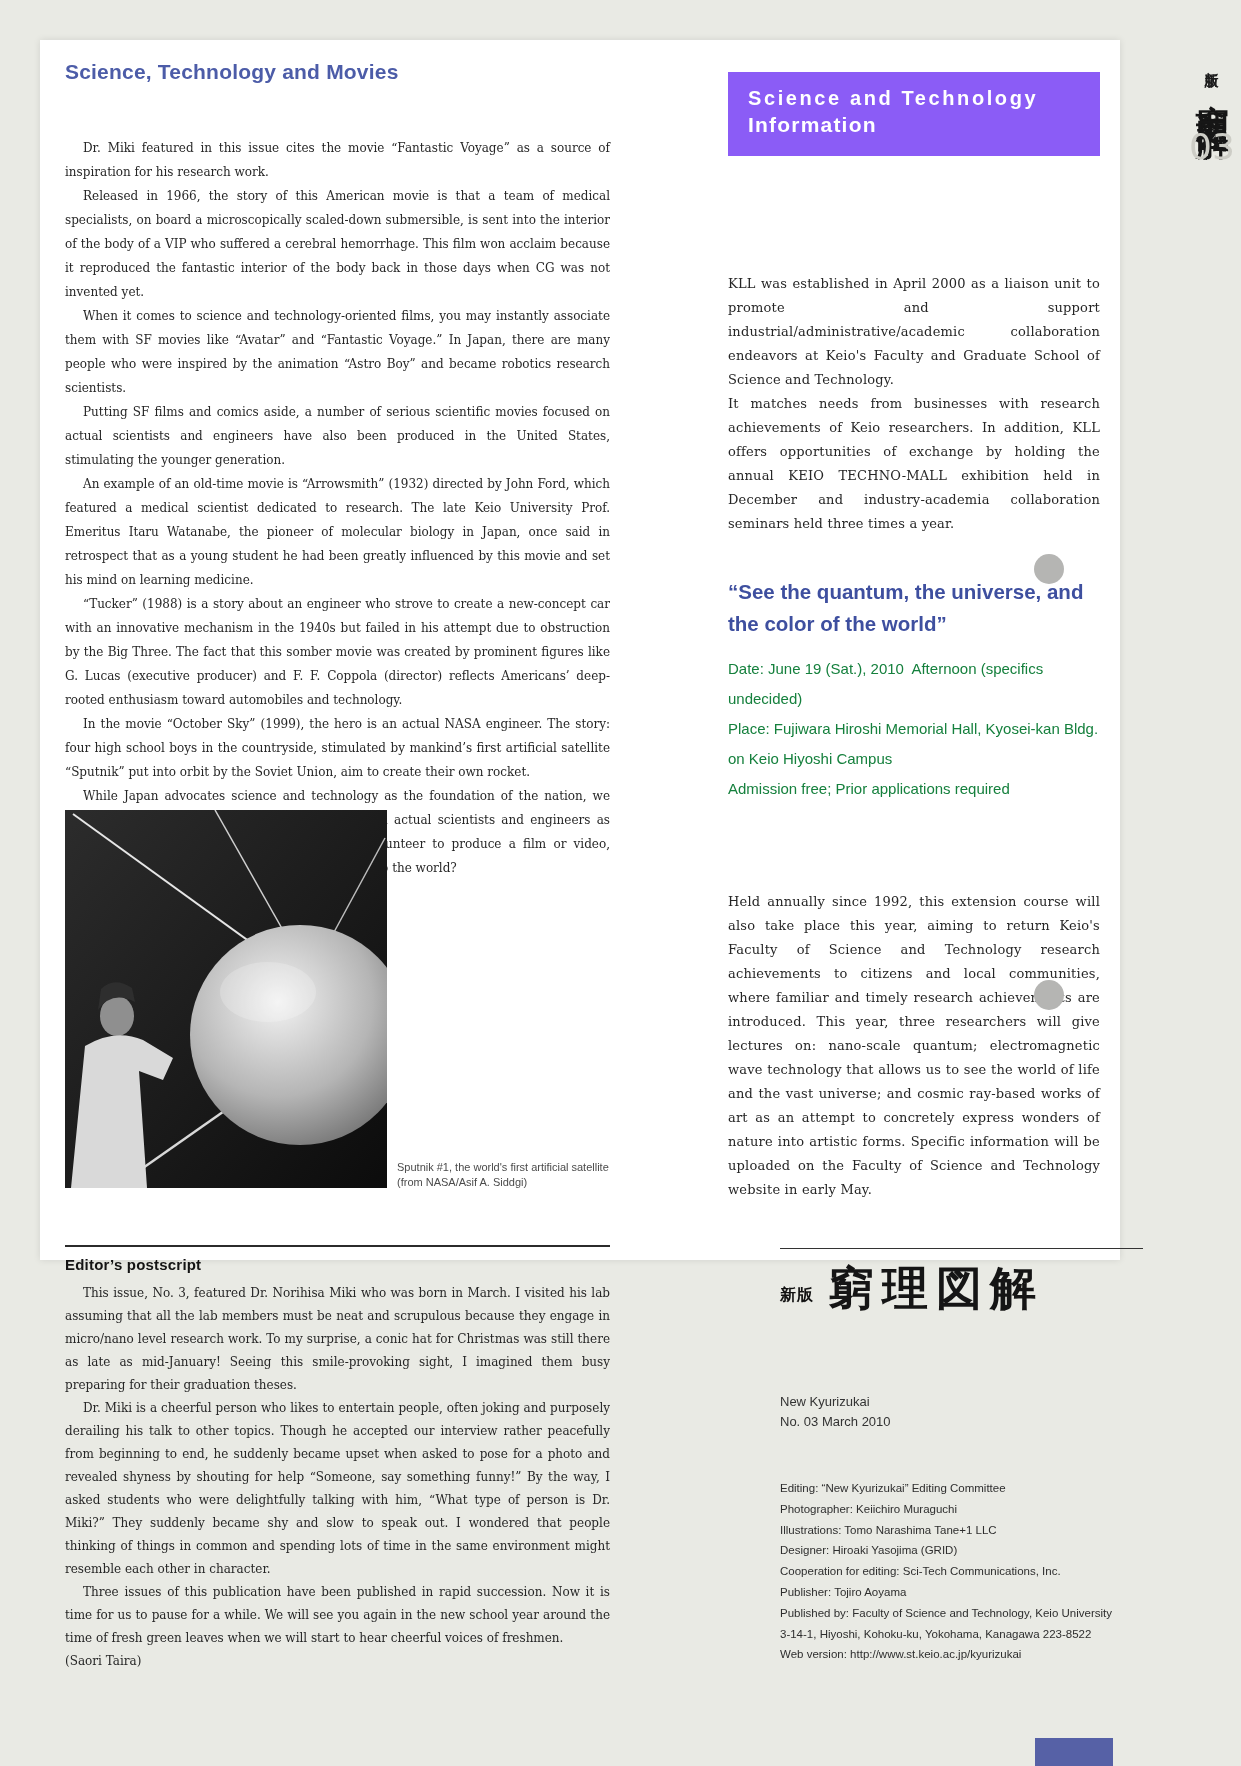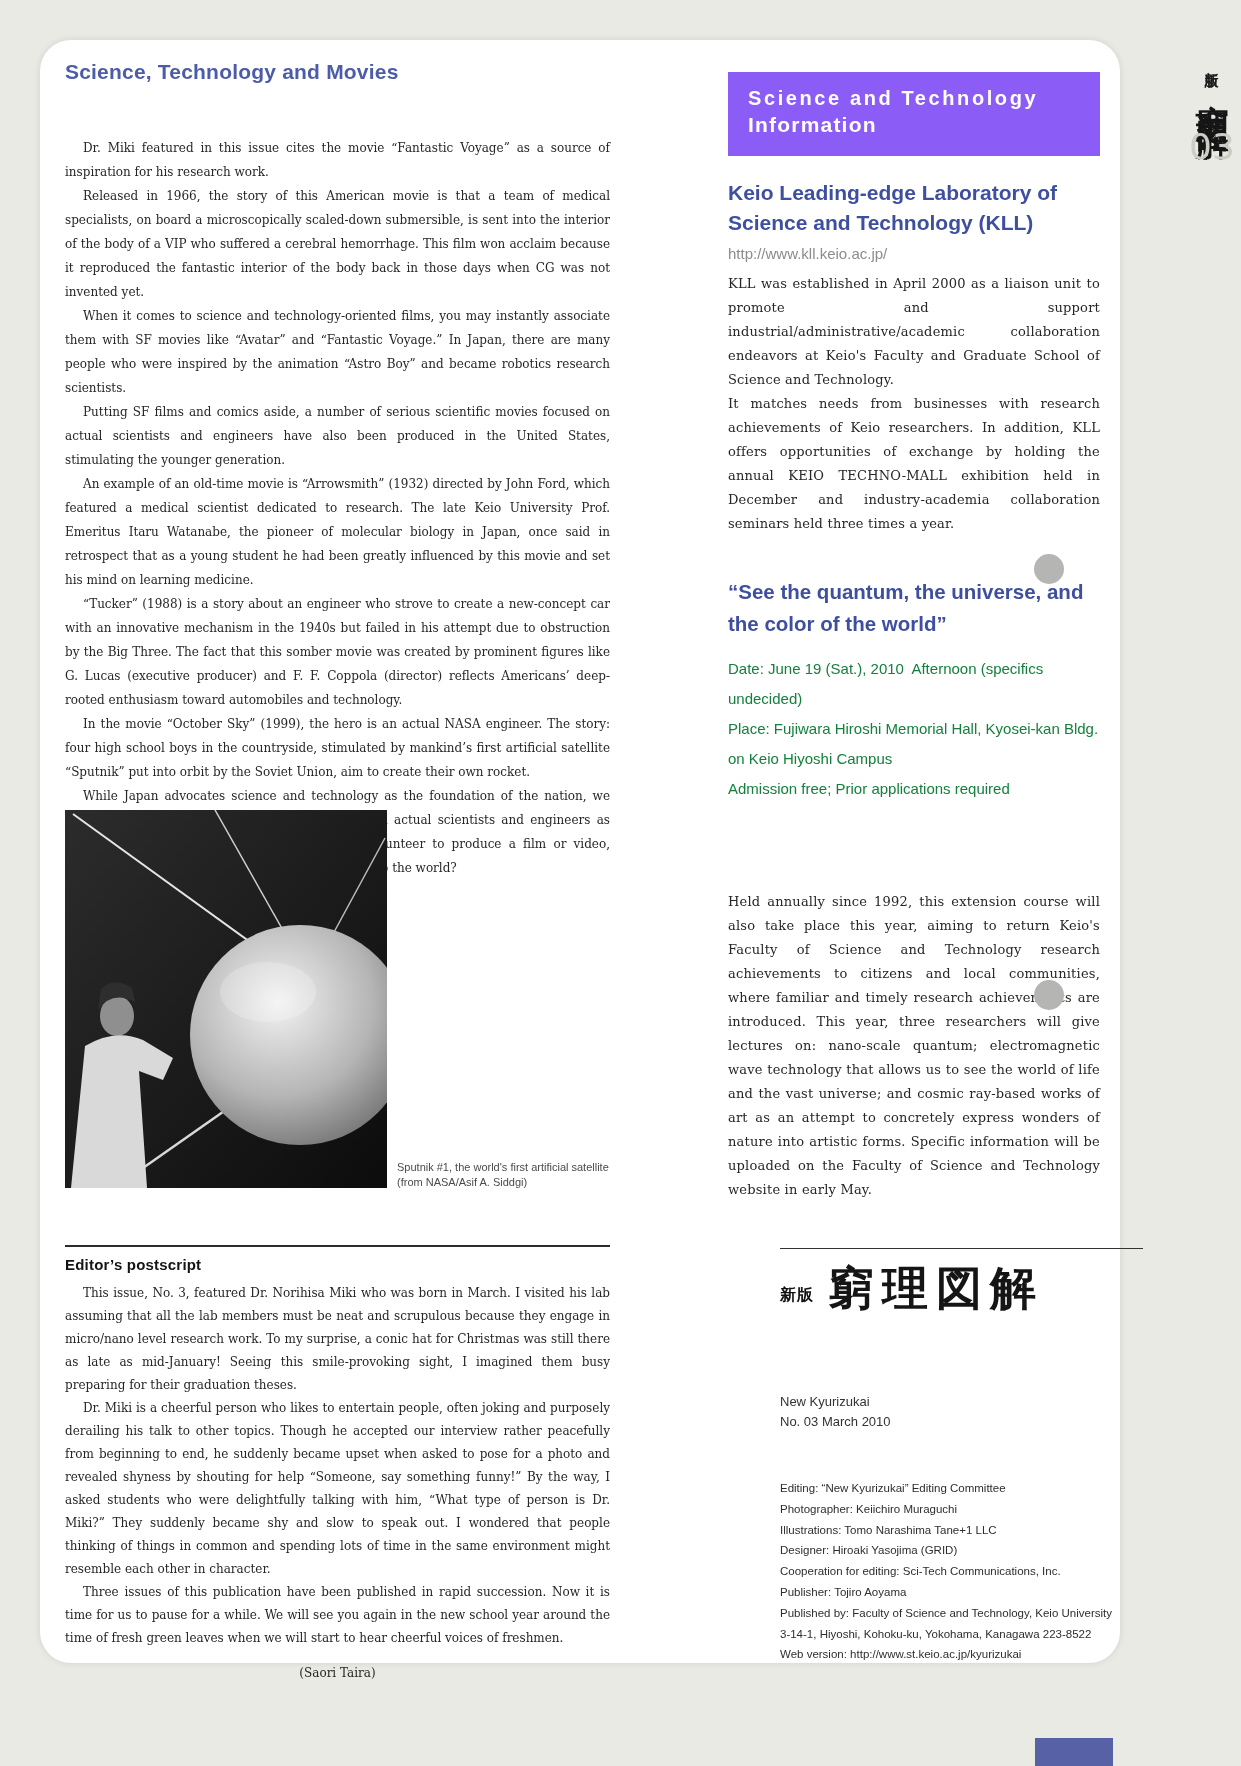--- a/index.html
+++ b/index.html
@@ -1,34 +1,34 @@
 <!DOCTYPE html>
 <html><head>
 <meta charset="utf-8">
 <style>
   html,body{margin:0;padding:0;background:#e9eae4;}
   .canvas{position:relative;width:1241px;height:1766px;background:#e9eae4;overflow:hidden;
           font-family:"Liberation Sans",sans-serif;}
-  .sheet{position:absolute;left:40px;top:40px;width:1080px;height:1623px;background:#ffffff;
-         box-shadow:0 0 7px rgba(0,0,0,.10);border-radius:31px;}
+  .sheet{position:absolute;left:40px;top:40px;width:1080px;height:1220px;background:#ffffff;
+         box-shadow:0 0 7px rgba(0,0,0,.10);}
 
   
   .lblock{position:absolute;left:25px;width:545px;}
   .article-title{top:20px;font-size:21px;font-weight:bold;color:#4c5ca8;letter-spacing:.2px;}
   .serif{font-family:"DejaVu Serif",serif;color:#262626;text-align:justify;}
   .article-body{top:96px;font-size:12px;line-height:24px;}
   .para{text-indent:1.5em;}
   .photo-wrap{top:770px;width:322px;height:378px;}
   .photo-wrap svg{display:block;}
   .caption{position:absolute;left:357px;top:1098px;width:260px;font-size:11px;line-height:15px;
            color:#4b4b4b;text-align:left;margin-top:22px;}
   .ps-rule{top:1205px;border-top:2px solid #2b2b2b;height:0;}
   .ps-title{top:1216px;font-size:15px;font-weight:bold;color:#141414;letter-spacing:.2px;}
   .ps-body{top:1242px;font-size:12px;line-height:23px;}
-  .signature{text-indent:0;text-align:center;margin-top:12px;}
+  .signature{text-indent:0;text-align:left;margin-top:0;}
 
   
   .rblock{position:absolute;left:688px;width:372px;}
   .info-header{top:32px;height:84px;background:#8b5cf6;color:#ffffff;box-sizing:border-box;
                padding:15px 0 0 20px;}
   .ih1{font-size:20px;font-weight:600;letter-spacing:2.6px;}
   .ih2{font-size:21px;font-weight:bold;letter-spacing:1.2px;margin-top:3px;}
   .kll-head{top:138px;}
   .blue-h{font-size:21px;font-weight:bold;color:#3e4f9f;line-height:30px;}
   .url{font-size:15px;color:#8c8c8c;margin-top:7px;font-weight:normal;}
@@ -123,24 +123,20 @@
     <div class="lblock serif ps-body">
       <span><div class="para">This issue, No. 3, featured Dr. Norihisa Miki who was born in March. I visited his lab assuming that all the lab members must be neat and scrupulous because they engage in micro/nano level research work. To my surprise, a conic hat for Christmas was still there as late as mid-January! Seeing this smile-provoking sight, I imagined them busy preparing for their graduation theses.</div><div class="para">Dr. Miki is a cheerful person who likes to entertain people, often joking and purposely derailing his talk to other topics. Though he accepted our interview rather peacefully from beginning to end, he suddenly became upset when asked to pose for a photo and revealed shyness by shouting for help “Someone, say something funny!” By the way, I asked students who were delightfully talking with him, “What type of person is Dr. Miki?” They suddenly became shy and slow to speak out. I wondered that people thinking of things in common and spending lots of time in the same environment might resemble each other in character.</div><div class="para">Three issues of this publication have been published in rapid succession.  Now it is time for us to pause for a while. We will see you again in the new school year around the time of fresh green leaves when we will start to hear cheerful voices of freshmen.</div></span>
       <div class="signature">(Saori Taira)</div>
     </div>
 
     <div class="rblock info-header">
       <div class="ih1">Science and Technology</div>
       <div class="ih2">Information</div>
     </div>
 
-    <div class="rblock kll-head">
-      <div class="blue-h">Keio Leading-edge Laboratory of Science and Technology (KLL)</div>
-      <div class="url">http://www.kll.keio.ac.jp/</div>
-    </div>
 
     <div class="rblock rserif kll-body">
         <div class="item">KLL was established in April 2000 as a liaison unit to promote and support industrial/administrative/academic collaboration endeavors at Keio's Faculty and Graduate School of Science and Technology.</div>
         <div class="item">It matches needs from businesses with research achievements of Keio researchers. In addition, KLL offers opportunities of exchange by holding the annual KEIO TECHNO-MALL exhibition held in December and industry-academia collaboration seminars held three times a year.</div>
       </div>
 
     <div class="rblock course-block">
       <div class="blue-h course-sub">“See the quantum, the universe, and the color of the world”</div>
       <div class="details">
         <div>Date: June 19 (Sat.), 2010&nbsp; Afternoon (specifics undecided)</div>

